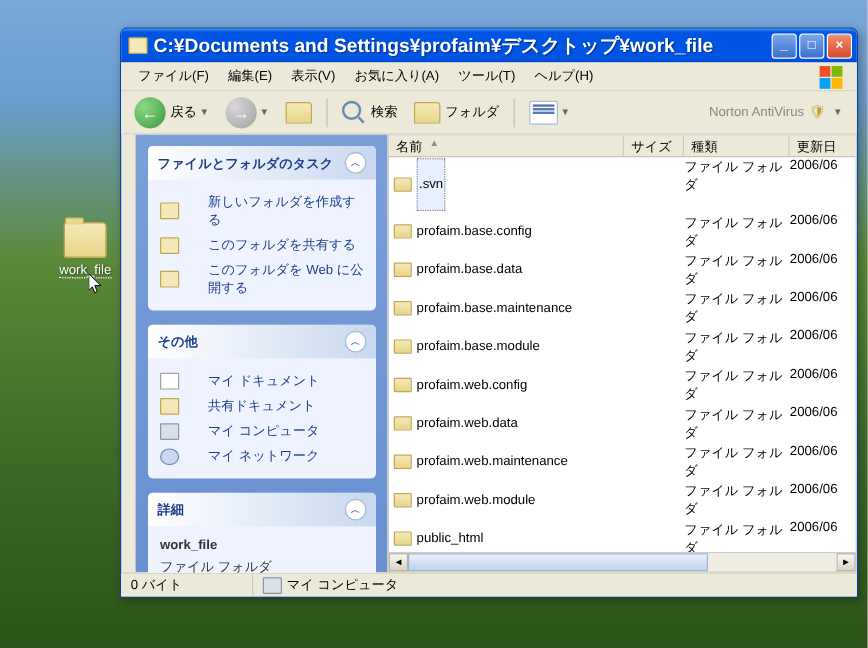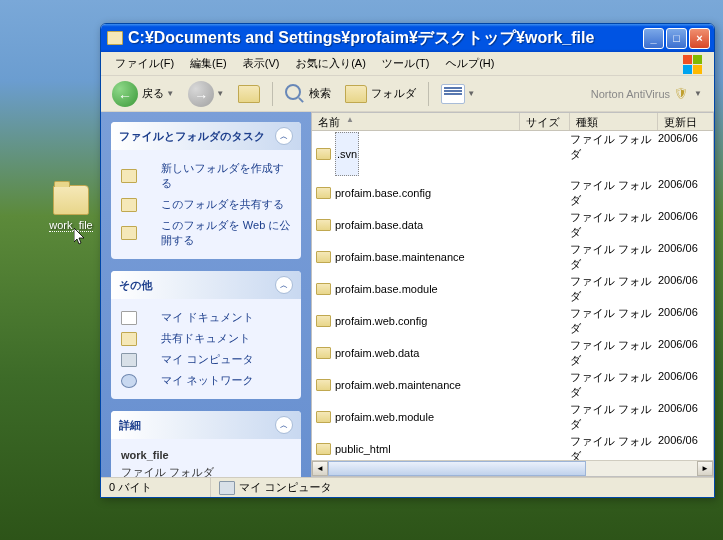--- a/index.html
+++ b/index.html
@@ -183,20 +183,21 @@
 .content {
   flex: 1;
   display: flex;
   overflow: hidden;
 }
 .sidebar {
   width: 210px;
   background: linear-gradient(to bottom, #7a9ed8, #6890d0);
   padding: 10px;
   overflow-y: auto;
+  margin-left: 12px;
 }
 .panel {
   background: #eff3ff;
   border-radius: 4px;
   margin-bottom: 12px;
   overflow: hidden;
 }
 .panel-hd {
   background: linear-gradient(to right, #fff, #c8d8f0);
   padding: 5px 8px;

